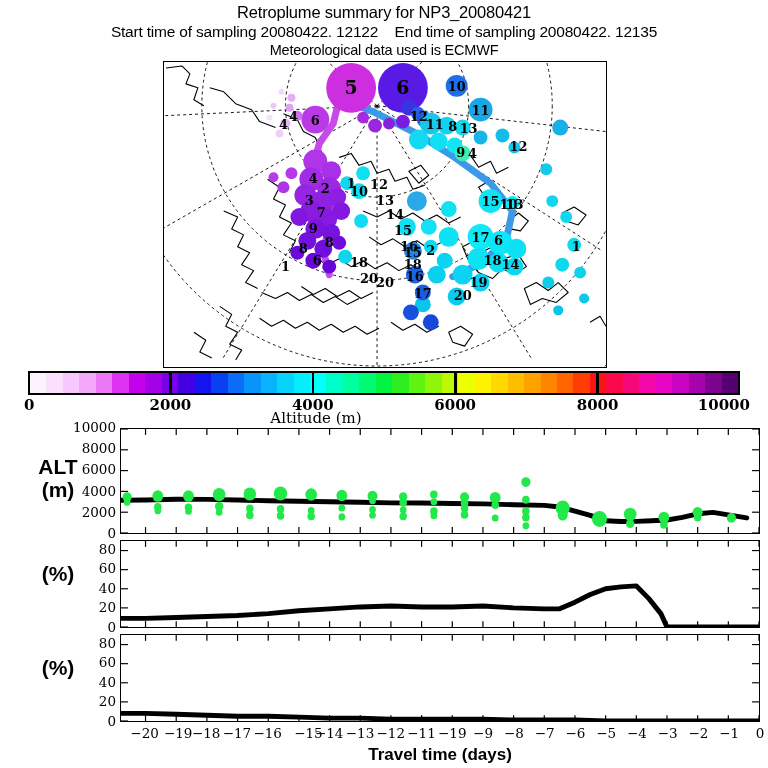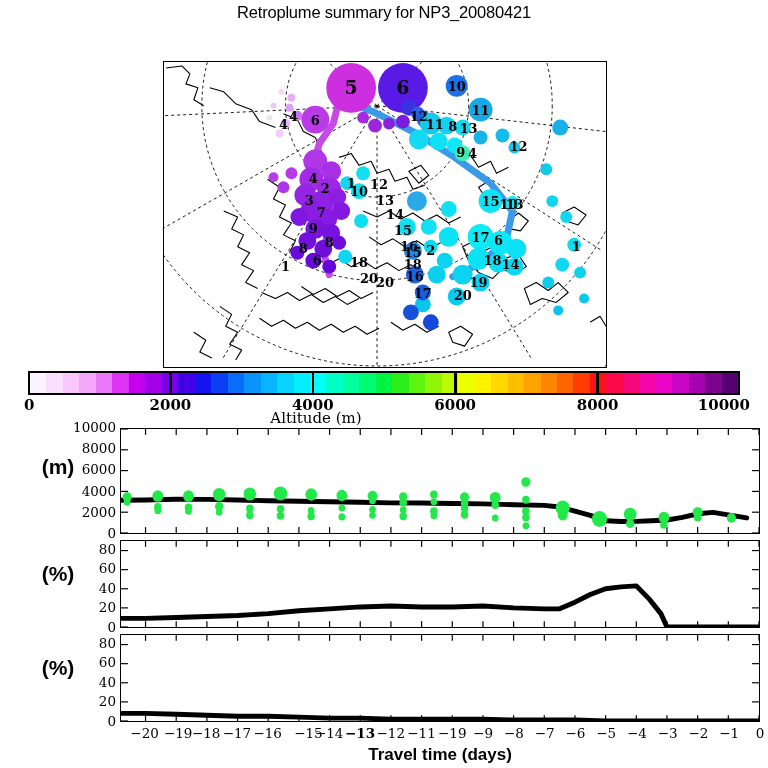--- a/index.html
+++ b/index.html
@@ -60,20 +60,22 @@
   .xt{position:absolute;font-size:13.5px;font-family:"DejaVu Serif",serif;
       text-align:center;width:34px;line-height:14px;}
   #xaxis-title{position:absolute;left:120px;top:745px;width:640px;
                text-align:center;font-size:17px;font-weight:bold;}
 </style>
 </head>
 <body>
 
 <div id="title-block">
   <div class="ttl" id="main-title">Retroplume summary for NP3_20080421</div>
+  <div class="ttl" id="sampling-line">Start time of sampling 20080422. 12122    End time of sampling 20080422. 12135</div>
+  <div class="ttl" id="met-line">Meteorological data used is ECMWF</div>
 </div>
 
 <div class="abs" id="map-panel">
   <svg id="map-svg" viewBox="0 0 444 307" preserveAspectRatio="none">
     <g stroke="#000" stroke-width="0.9" fill="none" stroke-dasharray="3,3">
       <path d="M222,-150 A300,300 0 0 1 222,-150"></path>
       <circle cx="214" cy="44" r="92"></circle>
       <circle cx="214" cy="44" r="176"></circle>
       <circle cx="214" cy="44" r="262"></circle>
       <circle cx="214" cy="44" r="348"></circle>
@@ -340,20 +342,21 @@
     <div class="cb-lab" style="left: 24px;">0</div>
     <div class="cb-lab" style="left: 142.4px; width: 56px; text-align: center;">2000</div>
     <div class="cb-lab" style="left: 284.8px; width: 56px; text-align: center;">4000</div>
     <div class="cb-lab" style="left: 427.2px; width: 56px; text-align: center;">6000</div>
     <div class="cb-lab" style="left: 569.6px; width: 56px; text-align: center;">8000</div>
     <div class="cb-lab" style="left: auto; right: 18px;">10000</div>
   </div>
 <div class="abs" id="cb-axis-title">Altitude (m)</div>
 
 <div class="axis-label" id="label-alt">
+  <div>ALT</div>
   <div>(m)</div>
 </div>
 <div class="ytick-box" id="yticks-alt">
     <div class="ytick-lab" style="top: 99px;">0</div>
     <div class="ytick-lab" style="top: 77.8px;">2000</div>
     <div class="ytick-lab" style="top: 56.6px;">4000</div>
     <div class="ytick-lab" style="top: 35.4px;">6000</div>
     <div class="ytick-lab" style="top: 14.2px;">8000</div>
     <div class="ytick-lab" style="top: -7px;">10000</div>
   </div>
@@ -625,21 +628,21 @@
 </div>
 
 <div id="xticks">
     <div class="xt" style="left: 7.61538px;">−20</div>
     <div class="xt" style="left: 38.3846px; text-align: right;">−19</div>
     <div class="xt" style="left: 69.1538px;">−18</div>
     <div class="xt" style="left: 99.9231px;">−17</div>
     <div class="xt" style="left: 130.692px;">−16</div>
     <div class="xt" style="left: 161.462px; margin-left: 10px;">−15</div>
     <div class="xt" style="left: 192.231px;">−14</div>
-    <div class="xt" style="left: 223px; font-weight: bold;">−13</div>
+    <div class="xt" style="left: 223px;">−13</div>
     <div class="xt" style="left: 253.769px;">−12</div>
     <div class="xt" style="left: 284.538px;">−11</div>
     <div class="xt" style="left: 315.308px;">−19</div>
     <div class="xt" style="left: 346.077px;">−9</div>
     <div class="xt" style="left: 376.846px;">−8</div>
     <div class="xt" style="left: 407.615px;">−7</div>
     <div class="xt" style="left: 438.385px;">−6</div>
     <div class="xt" style="left: 469.154px;">−5</div>
     <div class="xt" style="left: 499.923px;">−4</div>
     <div class="xt" style="left: 530.692px;">−3</div>

